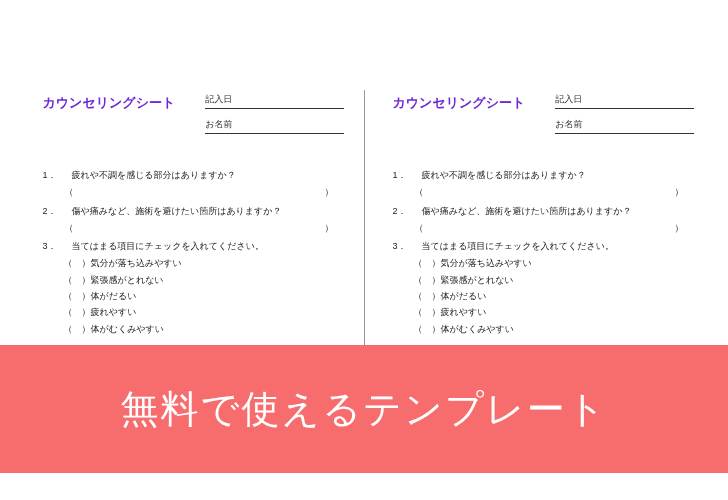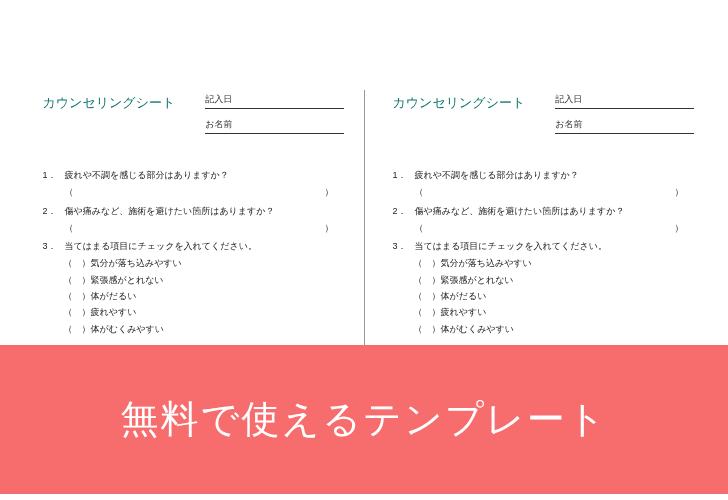--- a/index.html
+++ b/index.html
@@ -34,23 +34,23 @@
     border-left: 1px solid #999;
     margin-left: -1px;
   }
   .doc-header {
     display: flex;
     align-items: flex-start;
     gap: 30px;
     margin-bottom: 28px;
   }
   .doc-title {
-    color: #0f766e;
+    color: #6d28d9;
     font-size: 13px;
-    font-weight: normal;
+    font-weight: bold;
     padding-top: 4px;
   }
   .header-fields {
     flex: 1;
     font-size: 9px;
     color: #333;
   }
   .field-row {
     display: flex;
     border-bottom: 1px solid #333;
@@ -65,35 +65,35 @@
     line-height: 1.7;
   }
   .q-row {
     display: flex;
     margin-bottom: 2px;
   }
   .q-num {
     width: 22px;
     flex-shrink: 0;
   }
-  .q-text { flex: 1; }
+  .q-text { flex: 1; margin-left: 7px; }
   .paren-line {
     display: flex;
     margin-left: 22px;
     margin-bottom: 3px;
   }
   .paren-open { }
   .paren-space { flex: 1; }
   .paren-close { padding-right: 10px; }
   .check-item {
     margin-left: 21px;
     margin-bottom: 1px;
   }
   .lower {
-    height: 149px;
+    height: 128px;
     background: #f76c6c;
     display: flex;
     align-items: center;
     justify-content: center;
     font-family: Liberation Serif, serif;
   }
   .banner-text {
     color: #fff;
     font-size: 38px;
     font-weight: 500;

